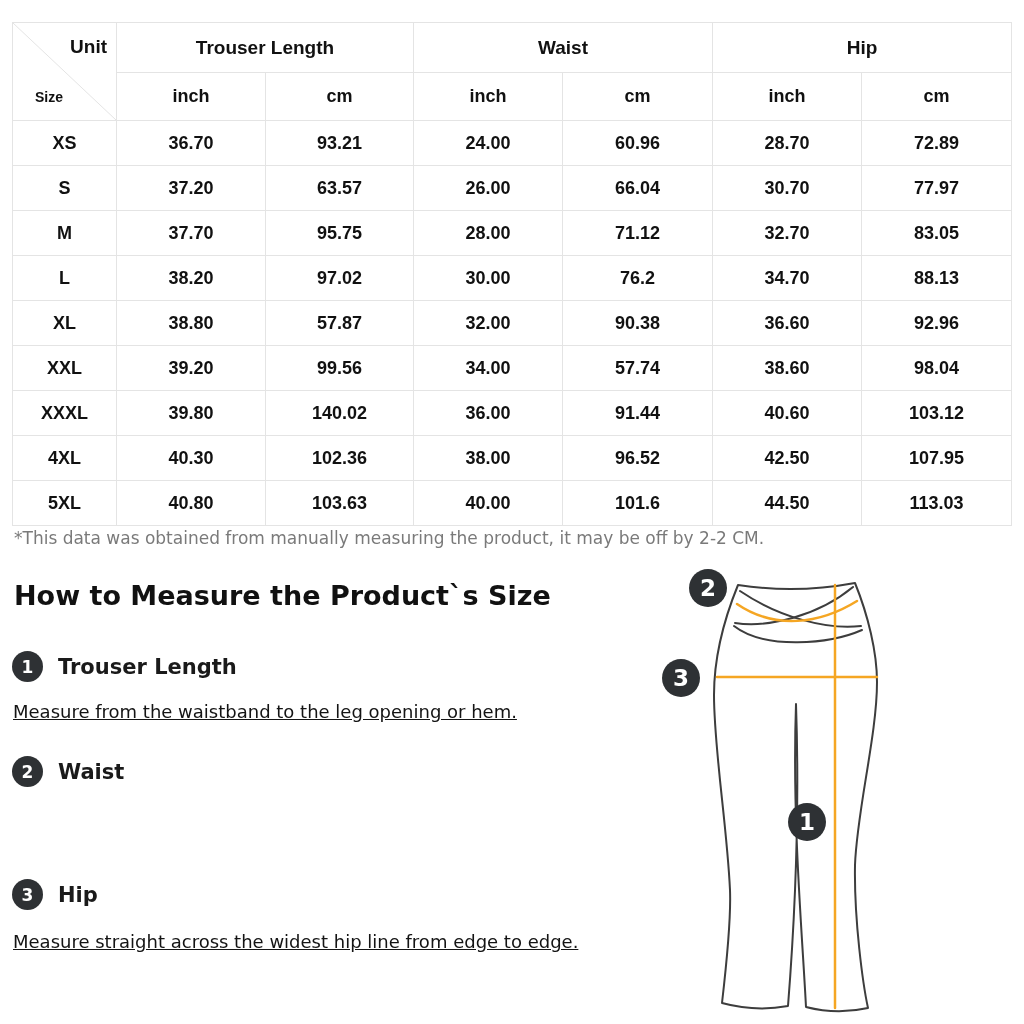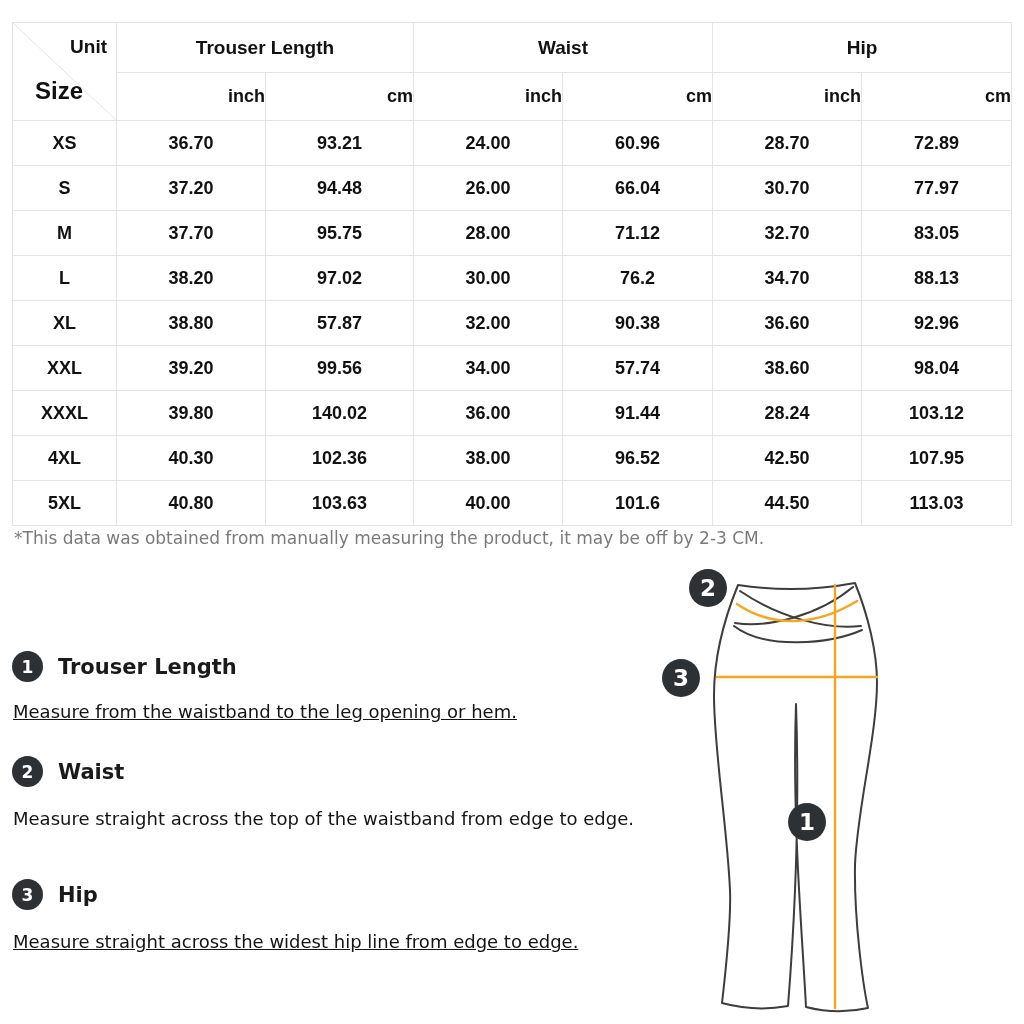--- a/index.html
+++ b/index.html
@@ -8,26 +8,26 @@
               font-family:"Liberation Sans", sans-serif; color:#111; }
   .page { position:relative; width:1024px; height:770px;padding-left:22px; }
 
   
   table.size-chart { position:absolute; left:12px; top:22px; width:999px;
     border-collapse:collapse; table-layout:fixed; background:#fff; }
   table.size-chart th, table.size-chart td {
     border:1px solid #e4e4e4; text-align:center; vertical-align:middle;
     font-weight:bold; font-size:18px; color:#111; background:#fff; }
   tr.group-row th { height:50px; font-size:19px; }
-  tr.unit-row th { height:48px;text-align:right; }
+  tr.unit-row th { height:48px; }
   tbody td { height:45px; }
   th.corner { position:relative; }
   th.corner svg { position:absolute; inset:0; width:100%; height:100%; }
   .corner-unit { position:absolute; top:13px; right:9px; font-size:19px; }
-  .corner-size { position:absolute; bottom:15px; left:22px; font-size:24px; }
+  .corner-size { position:absolute; bottom:15px; left:22px; font-size:14px; }
 
   
   .footnote { position:absolute; left:14px; top:528px; width:980px;
     font-family:"DejaVu Sans", sans-serif; font-size:17px; color:#7a7a7a; }
 
   
   .guide-title { position:absolute; left:14px; top:580px;
     font-family:"DejaVu Sans", sans-serif; font-weight:bold; font-size:27px; color:#111; }
   .guide-item { position:absolute; left:12px; display:flex; align-items:center; }
   .badge { width:31px; height:31px; border-radius:50%; background:var(--marker);
@@ -93,21 +93,21 @@
           <td>36.70</td>
           <td>93.21</td>
           <td>24.00</td>
           <td>60.96</td>
           <td>28.70</td>
           <td>72.89</td>
         </tr>
         <tr>
           <td>S</td>
           <td>37.20</td>
-          <td>94.48</td>
+          <td>63.57</td>
           <td>26.00</td>
           <td>66.04</td>
           <td>30.70</td>
           <td>77.97</td>
         </tr>
         <tr>
           <td>M</td>
           <td>37.70</td>
           <td>95.75</td>
           <td>28.00</td>
@@ -141,21 +141,21 @@
           <td>57.74</td>
           <td>38.60</td>
           <td>98.04</td>
         </tr>
         <tr>
           <td>XXXL</td>
           <td>39.80</td>
           <td>140.02</td>
           <td>36.00</td>
           <td>91.44</td>
-          <td>28.24</td>
+          <td>40.60</td>
           <td>103.12</td>
         </tr>
         <tr>
           <td>4XL</td>
           <td>40.30</td>
           <td>102.36</td>
           <td>38.00</td>
           <td>96.52</td>
           <td>42.50</td>
           <td>107.95</td>
@@ -165,34 +165,34 @@
           <td>40.80</td>
           <td>103.63</td>
           <td>40.00</td>
           <td>101.6</td>
           <td>44.50</td>
           <td>113.03</td>
         </tr>
       </tbody>
   </table>
 
-  <div class="footnote">*This data was obtained from manually measuring the product, it may be off by 2-3 CM.</div>
-
+  <div class="footnote">*This data was obtained from manually measuring the product, it may be off by 2-2 CM.</div>
+
+  <div class="guide-title">How to Measure the Product`s Size</div>
 
   <div class="guide-item item-1">
     <span class="badge">1</span>
     <span class="guide-label">Trouser Length</span>
   </div>
   <div class="guide-desc desc-1">Measure from the waistband to the leg opening or hem.</div>
 
   <div class="guide-item item-2">
     <span class="badge">2</span>
     <span class="guide-label">Waist</span>
   </div>
-  <div class="guide-desc desc-2">Measure straight across the top of the waistband from edge to edge.</div>
 
   <div class="guide-item item-3">
     <span class="badge">3</span>
     <span class="guide-label">Hip</span>
   </div>
   <div class="guide-desc desc-3">Measure straight across the widest hip line from edge to edge.</div>
 
   <svg class="diagram" viewBox="0 0 250 460">
 
     <path class="outline" d="

